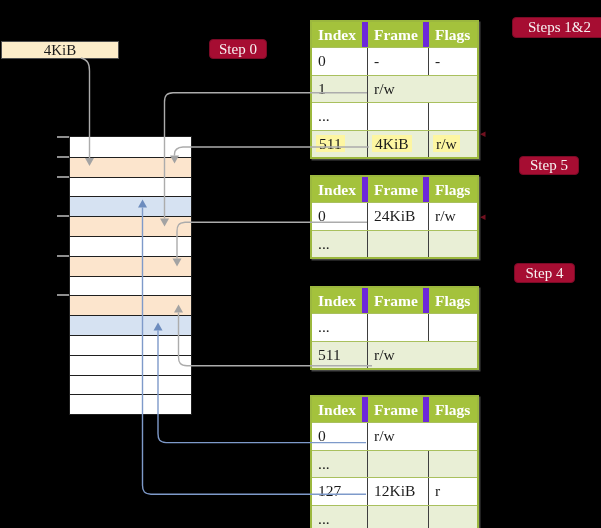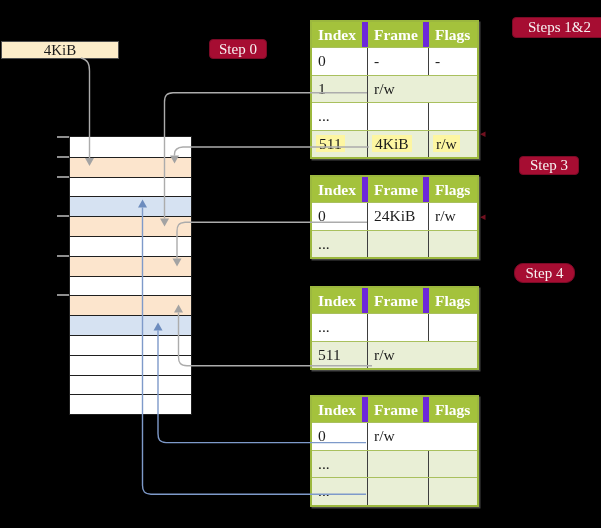--- a/index.html
+++ b/index.html
@@ -15,21 +15,21 @@
   }
   
   .badge{
     position:absolute;background:var(--badgeBg,#a60d32);border:1px solid #7b0a26;
     border-radius:4px;color:#f7f2f2;text-align:center;font-size:15px;
     box-sizing:border-box;
   }
   #badge-step0{left:176px;top:39px;width:58px;height:20px;line-height:18px;margin-left:33px;}
   #badge-steps12{left:512px;top:17px;width:95px;height:21px;line-height:19px;}
   #badge-step3{left:519px;top:156px;width:60px;height:19px;line-height:17px;}
-  #badge-step4{left:514px;top:263px;width:61px;height:20px;line-height:18px;border-radius:9px;}
+  #badge-step4{left:514px;top:263px;width:61px;height:20px;line-height:18px;}
   
   #memory-stack{
     position:absolute;left:69px;top:136px;width:121px;
     border:1px solid #1f1f1f;background:#fff;
   }
   .mrow{height:19.8px;border-top:1px solid #1f1f1f;box-sizing:border-box;}
   .mrow:first-child{border-top:none;}
   .r-white{background:#ffffff;}
   .r-orange{background:var(--memOrange,#fce5cd);}
   .r-blue{background:var(--memBlue,#d6e2f2);}
@@ -67,21 +67,21 @@
 <body>
 
 <div class="canvas">
 
   <div id="cr3-box">
     <span>4KiB</span>
   </div>
 
   <div class="badge" id="badge-step0">Step 0</div>
   <div class="badge" id="badge-steps12">Steps 1&amp;2</div>
-  <div class="badge" id="badge-step3">Step 3</div>
+  <div class="badge" id="badge-step3">Step 5</div>
   <div class="badge" id="badge-step4">Step 4</div>
 
   <div id="memory-stack">
       <div class="mrow r-white"></div>
       <div class="mrow r-orange"></div>
       <div class="mrow r-white"></div>
       <div class="mrow r-blue"></div>
       <div class="mrow r-orange"></div>
       <div class="mrow r-white"></div>
       <div class="mrow r-orange"></div>
@@ -169,20 +169,25 @@
       </div>
       <div class="row">
         <div class="cell c0"><span>0</span></div>
         <div class="cell c2"><span>r/w</span></div>
       </div>
       <div class="row shaded">
         <div class="cell c0"><span>...</span></div>
         <div class="cell c1"></div>
         <div class="cell c2"></div>
       </div>
+      <div class="row">
+        <div class="cell c0"><span>127</span></div>
+        <div class="cell c1"><span>12KiB</span></div>
+        <div class="cell c2"><span>r</span></div>
+      </div>
       <div class="row shaded">
         <div class="cell c0"><span>...</span></div>
         <div class="cell c1"></div>
         <div class="cell c2"></div>
       </div>
     </div>
 
   <svg id="connectors" width="601" height="528" viewBox="0 0 601 528">
 
     <path class="gline" d="M 81 58 C 88 60, 89.5 64, 89.5 71 L 89.5 158"></path>

